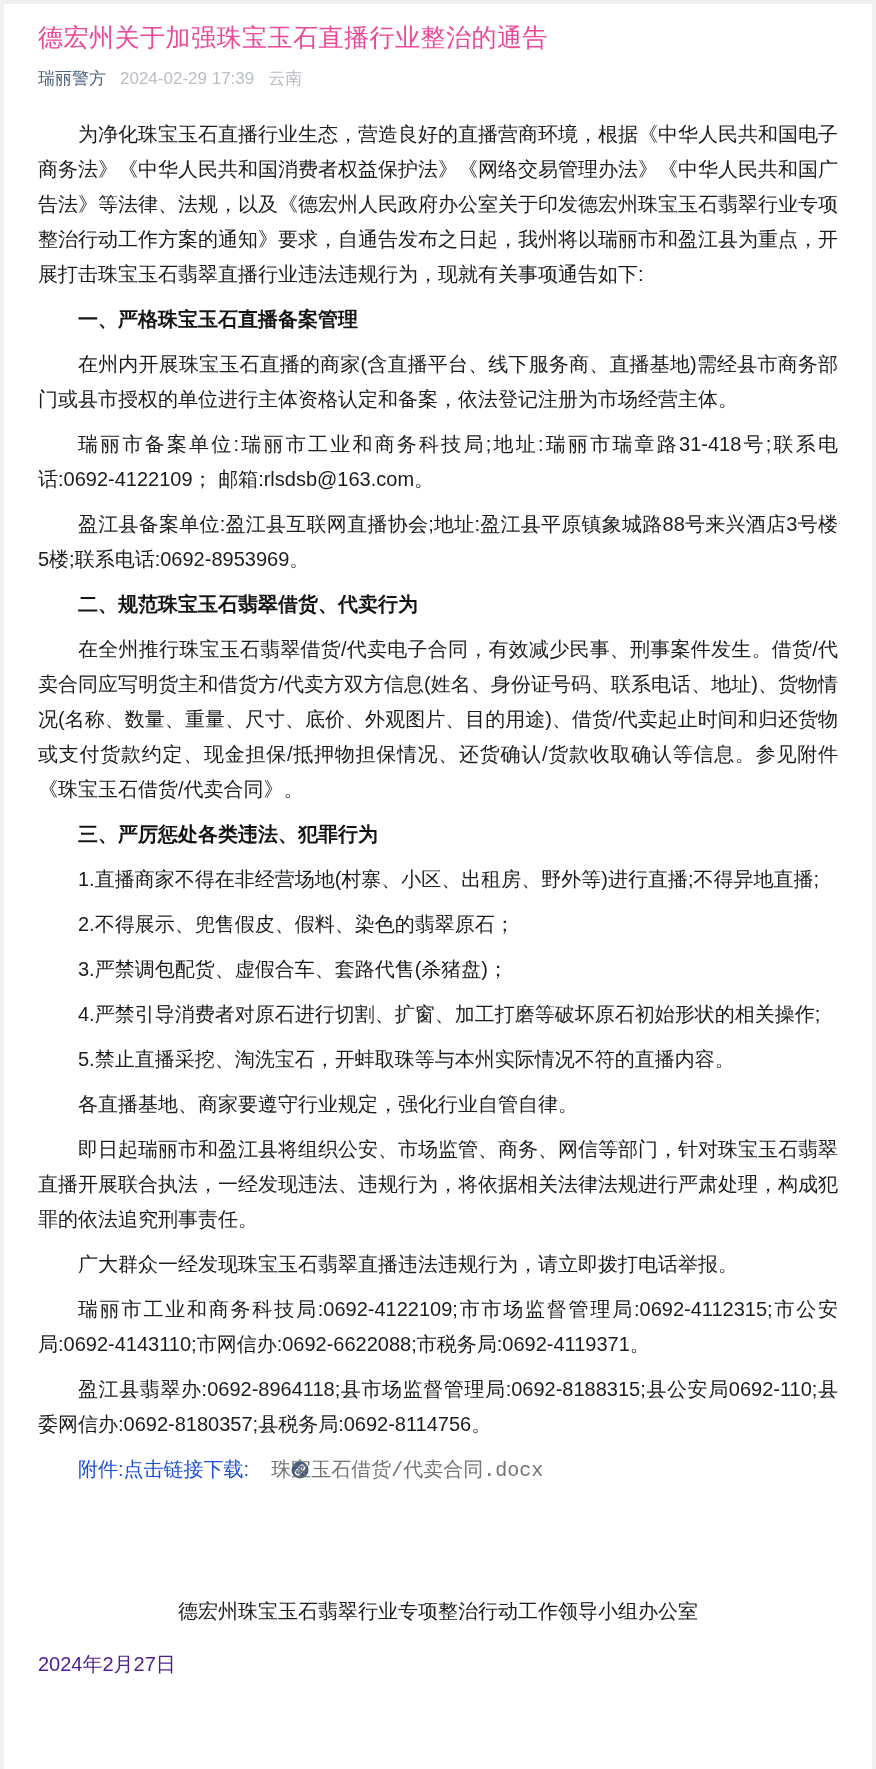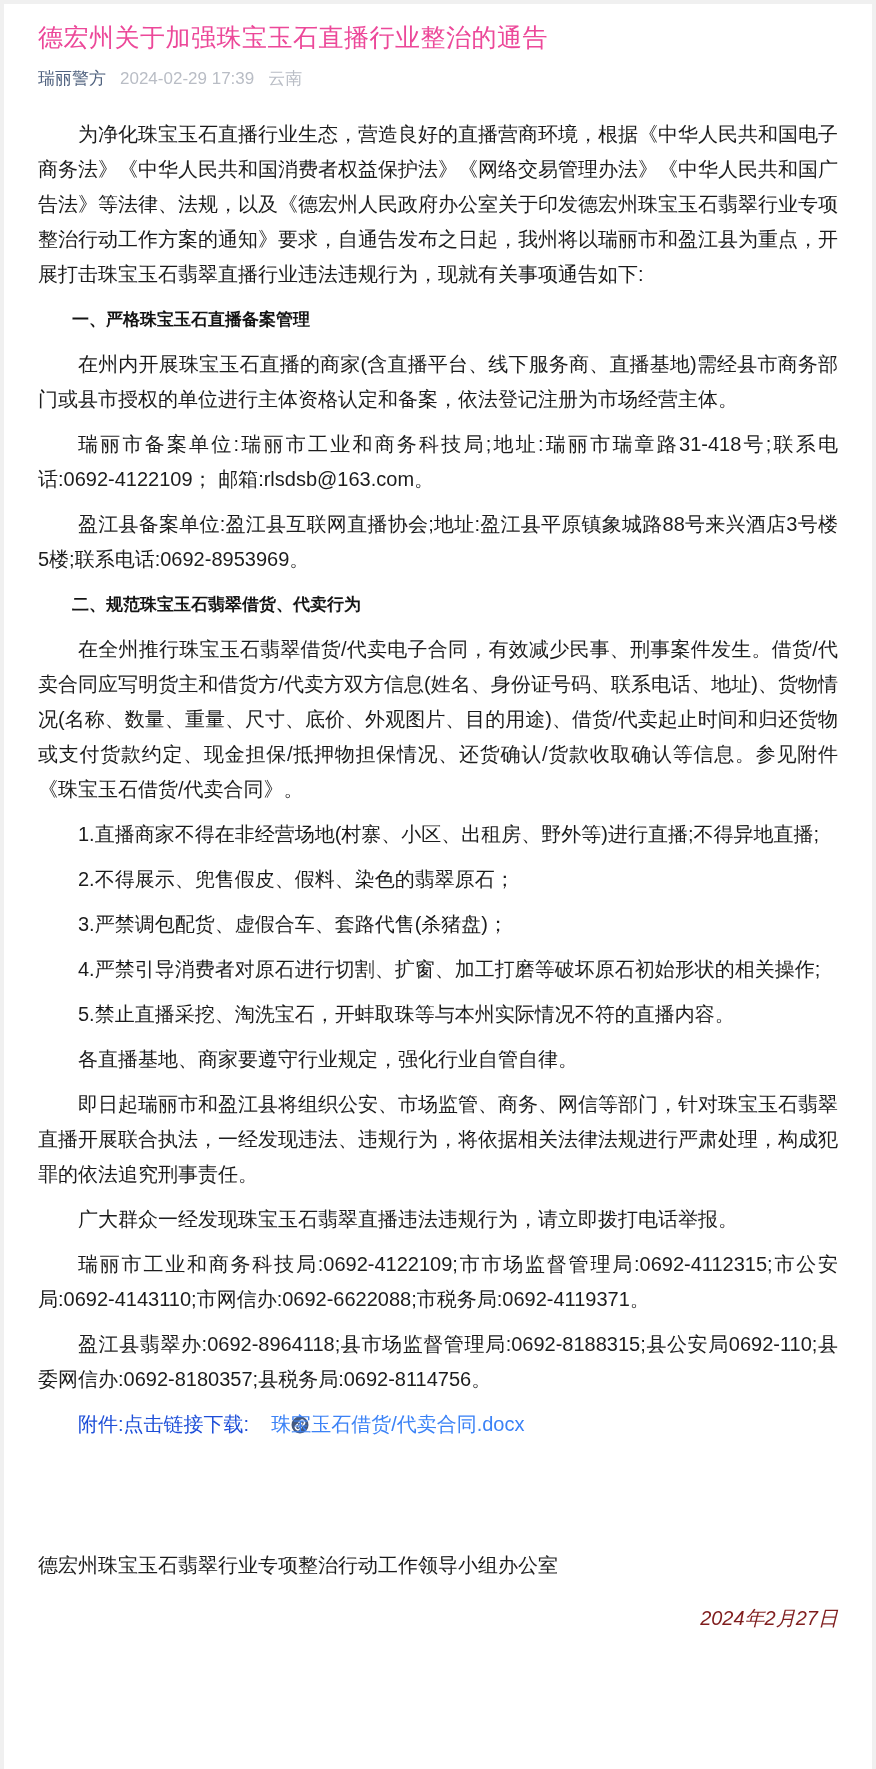--- a/index.html
+++ b/index.html
@@ -48,57 +48,57 @@
     font-size: 20px;
     color: #1c1c1c;
     text-align: justify;
   }
   .article p, .article h2 {
     line-height: 35px;
     text-indent: 2em;
     margin: 10px 0;
   }
   .article h2 {
-    font-size: 17px;
+    font-size: 20px;
     font-weight: 700;
     color: #141414;
   }
   .attach-row {
     line-height: 35px;
     text-indent: 2em;
     margin: 10px 0;
     white-space: nowrap;
   }
   .attach-label { color: #1d4ed8; margin-top: 39px; }
   .link-icon {
     display: inline-block;
     width: 18px; height: 18px;
     vertical-align: -3px;
     margin: 0 2px 0 2px;
   }
   .attach-link {
-    color: #3b82f6;
+    color: #737373;
     text-decoration: none;
     cursor: pointer;
+    font-family: Liberation Mono, monospace;
   }
   .signature {
     margin-top: 106px;
-    text-align: left;
+    text-align: center;
     font-size: 20px;
     line-height: 35px;
     color: #1c1c1c;
     text-indent: 0;
   }
   .doc-date {
     margin-top: 18px;
-    text-align: right;
+    text-align: left;
     font-size: 20px;
     line-height: 35px;
-    color: #7f1d1d;
-    font-style: italic;
+    color: #4c1d95;
   }
 </style>
 </head>
 <body>
 
 <div class="page">
   <div class="card">
 
     <h1 class="title">德宏州关于加强珠宝玉石直播行业整治的通告</h1>
 
@@ -109,20 +109,21 @@
     </div>
 
     <div class="article">
       <p>为净化珠宝玉石直播行业生态，营造良好的直播营商环境，根据《中华人民共和国电子商务法》《中华人民共和国消费者权益保护法》《网络交易管理办法》《中华人民共和国广告法》等法律、法规，以及《德宏州人民政府办公室关于印发德宏州珠宝玉石翡翠行业专项整治行动工作方案的通知》要求，自通告发布之日起，我州将以瑞丽市和盈江县为重点，开展打击珠宝玉石翡翠直播行业违法违规行为，现就有关事项通告如下:</p>
       <h2>一、严格珠宝玉石直播备案管理</h2>
       <p>在州内开展珠宝玉石直播的商家(含直播平台、线下服务商、直播基地)需经县市商务部门或县市授权的单位进行主体资格认定和备案，依法登记注册为市场经营主体。</p>
       <p>瑞丽市备案单位:瑞丽市工业和商务科技局;地址:瑞丽市瑞章路31-418号;联系电话:0692-4122109； 邮箱:rlsdsb@163.com。</p>
       <p>盈江县备案单位:盈江县互联网直播协会;地址:盈江县平原镇象城路88号来兴酒店3号楼5楼;联系电话:0692-8953969。</p>
       <h2>二、规范珠宝玉石翡翠借货、代卖行为</h2>
       <p>在全州推行珠宝玉石翡翠借货/代卖电子合同，有效减少民事、刑事案件发生。借货/代卖合同应写明货主和借货方/代卖方双方信息(姓名、身份证号码、联系电话、地址)、货物情况(名称、数量、重量、尺寸、底价、外观图片、目的用途)、借货/代卖起止时间和归还货物或支付货款约定、现金担保/抵押物担保情况、还货确认/货款收取确认等信息。参见附件《珠宝玉石借货/代卖合同》。</p>
+      <h2>三、严厉惩处各类违法、犯罪行为</h2>
       <p>1.直播商家不得在非经营场地(村寨、小区、出租房、野外等)进行直播;不得异地直播;</p>
       <p>2.不得展示、兜售假皮、假料、染色的翡翠原石；</p>
       <p>3.严禁调包配货、虚假合车、套路代售(杀猪盘)；</p>
       <p>4.严禁引导消费者对原石进行切割、扩窗、加工打磨等破坏原石初始形状的相关操作;</p>
       <p>5.禁止直播采挖、淘洗宝石，开蚌取珠等与本州实际情况不符的直播内容。</p>
       <p>各直播基地、商家要遵守行业规定，强化行业自管自律。</p>
       <p>即日起瑞丽市和盈江县将组织公安、市场监管、商务、网信等部门，针对珠宝玉石翡翠直播开展联合执法，一经发现违法、违规行为，将依据相关法律法规进行严肃处理，构成犯罪的依法追究刑事责任。</p>
       <p>广大群众一经发现珠宝玉石翡翠直播违法违规行为，请立即拨打电话举报。</p>
       <p>瑞丽市工业和商务科技局:0692-4122109;市市场监督管理局:0692-4112315;市公安局:0692-4143110;市网信办:0692-6622088;市税务局:0692-4119371。</p>
       <p>盈江县翡翠办:0692-8964118;县市场监督管理局:0692-8188315;县公安局0692-110;县委网信办:0692-8180357;县税务局:0692-8114756。</p>

